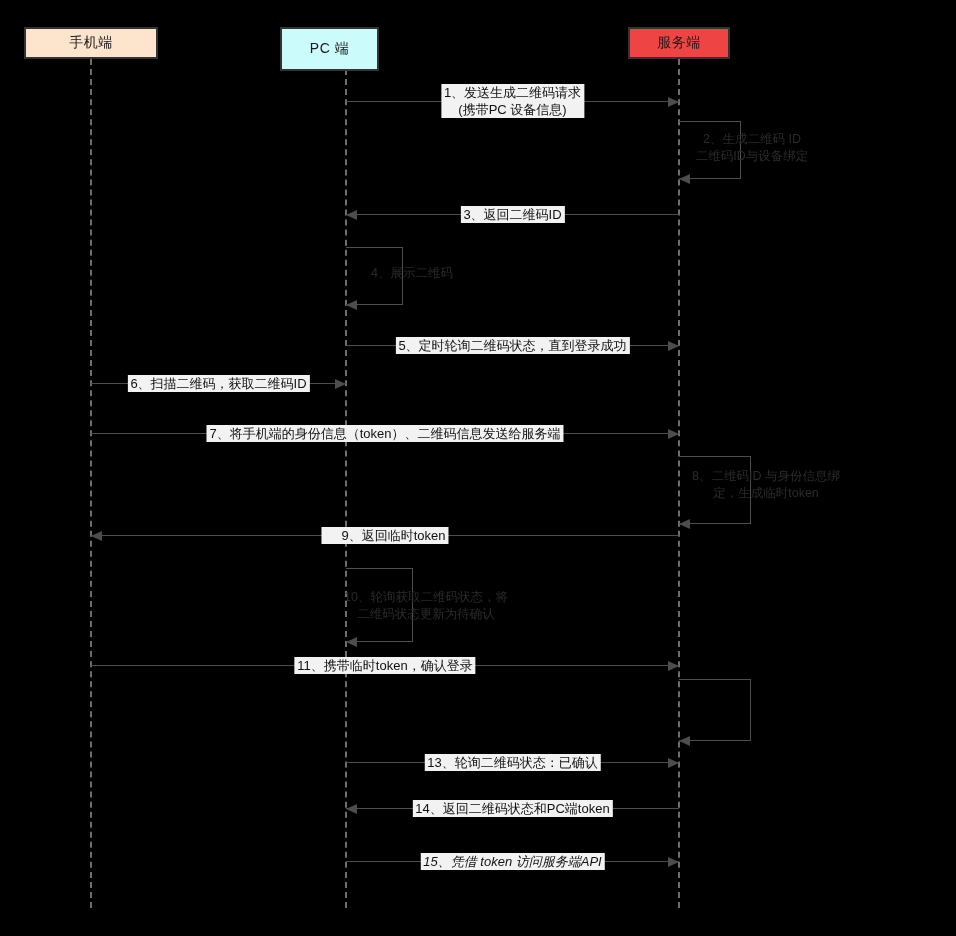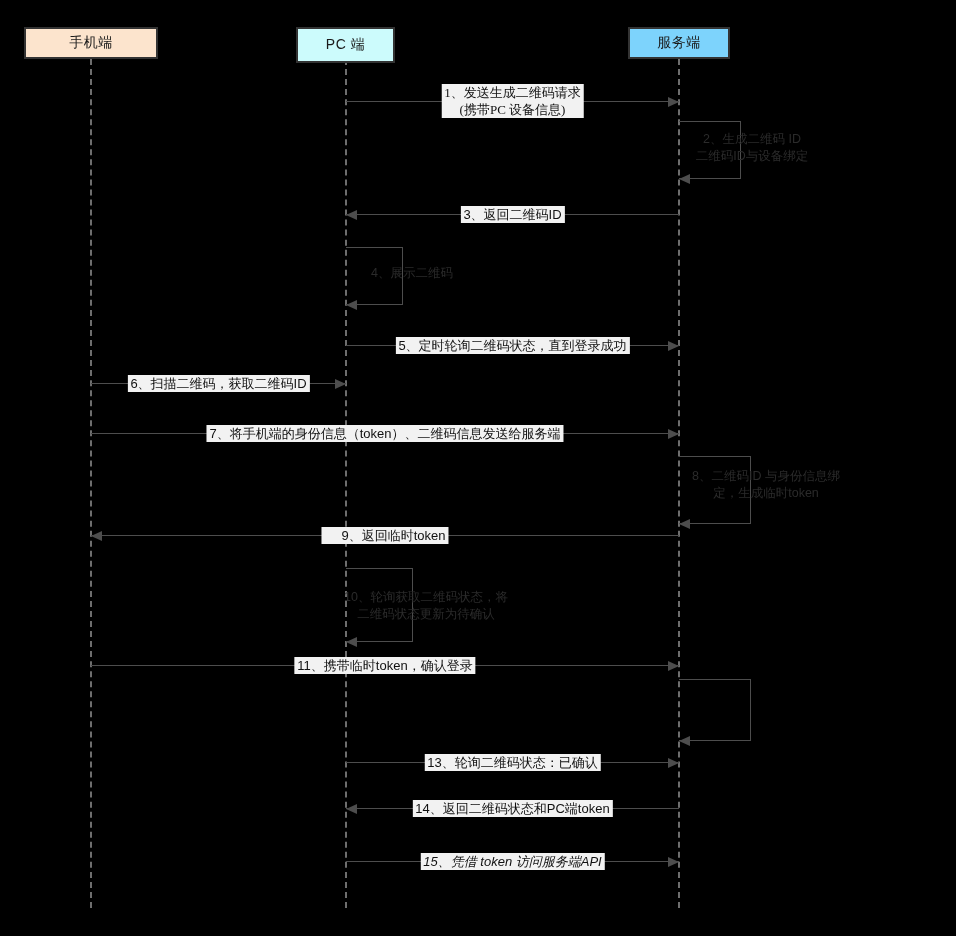--- a/index.html
+++ b/index.html
@@ -106,21 +106,21 @@
     <div class="selfloop-label" style="left: 766px; top: 468px; transform: translateX(-50%);">8、二维码ID 与身份信息绑
 定，生成临时token</div>
     <div class="selfloop" style="left: 346px; top: 568px; width: 67px; height: 74px;"></div>
     <div class="arrowhead left" style="left: 346px; top: 637px;"></div>
     <div class="selfloop-label" style="left: 426px; top: 589px; transform: translateX(-50%);">10、轮询获取二维码状态，将
 二维码状态更新为待确认</div>
     <div class="selfloop" style="left: 679px; top: 679px; width: 72px; height: 62px;"></div>
     <div class="arrowhead left" style="left: 679px; top: 736px;"></div>
     <div class="msg-line" style="left: 346px; top: 101px; width: 333px;"></div>
     <div class="arrowhead right" style="top: 97px; left: 668px;"></div>
-    <div class="msg-label" style="left: 512.5px; top: 84px; font-family: Liberation Serif, serif;">1、发送生成二维码请求
+    <div class="msg-label" style="left: 512.5px; top: 84px;">1、发送生成二维码请求
 (携带PC 设备信息)</div>
     <div class="msg-line" style="left: 346px; top: 214px; width: 333px;"></div>
     <div class="arrowhead left" style="top: 210px; left: 346px;"></div>
     <div class="msg-label" style="left: 512.5px; top: 206px;">3、返回二维码ID</div>
     <div class="msg-line" style="left: 346px; top: 345px; width: 333px;"></div>
     <div class="arrowhead right" style="top: 341px; left: 668px;"></div>
     <div class="msg-label" style="left: 512.5px; top: 337px;">5、定时轮询二维码状态，直到登录成功</div>
     <div class="msg-line" style="left: 91px; top: 383px; width: 255px;"></div>
     <div class="arrowhead right" style="top: 379px; left: 335px;"></div>
     <div class="msg-label" style="left: 218.5px; top: 375px;">6、扫描二维码，获取二维码ID</div>
@@ -138,19 +138,19 @@
     <div class="msg-label" style="left: 512.5px; top: 754px;">13、轮询二维码状态：已确认</div>
     <div class="msg-line" style="left: 346px; top: 808px; width: 333px;"></div>
     <div class="arrowhead left" style="top: 804px; left: 346px;"></div>
     <div class="msg-label" style="left: 512.5px; top: 800px;">14、返回二维码状态和PC端token</div>
     <div class="msg-line" style="left: 346px; top: 861px; width: 333px;"></div>
     <div class="arrowhead right" style="top: 857px; left: 668px;"></div>
     <div class="msg-label" style="left: 512.5px; top: 853px; font-style: italic;">15、凭借 token 访问服务端API</div>
     <div class="actor-box" style="left: 24px; top: 27px; width: 134px; height: 32px; background: rgb(252, 228, 205); border-color: rgb(51, 51, 51);">
       <span>手机端</span>
     </div>
-    <div class="actor-box" style="left: 296px; top: 27px; width: 99px; height: 36px; background: rgb(204, 251, 252); border-color: rgb(51, 51, 51);">
+    <div class="actor-box" style="left: 280px; top: 27px; width: 99px; height: 44px; background: rgb(204, 251, 252); border-color: rgb(51, 51, 51);">
       <span>PC 端</span>
     </div>
-    <div class="actor-box" style="left: 628px; top: 27px; width: 102px; height: 32px; background: #7dd3fc; border-color: rgb(51, 51, 51);">
+    <div class="actor-box" style="left: 628px; top: 27px; width: 102px; height: 32px; background: #ef4444; border-color: rgb(51, 51, 51);">
       <span>服务端</span>
     </div>
   </div>
 
 </body></html>

